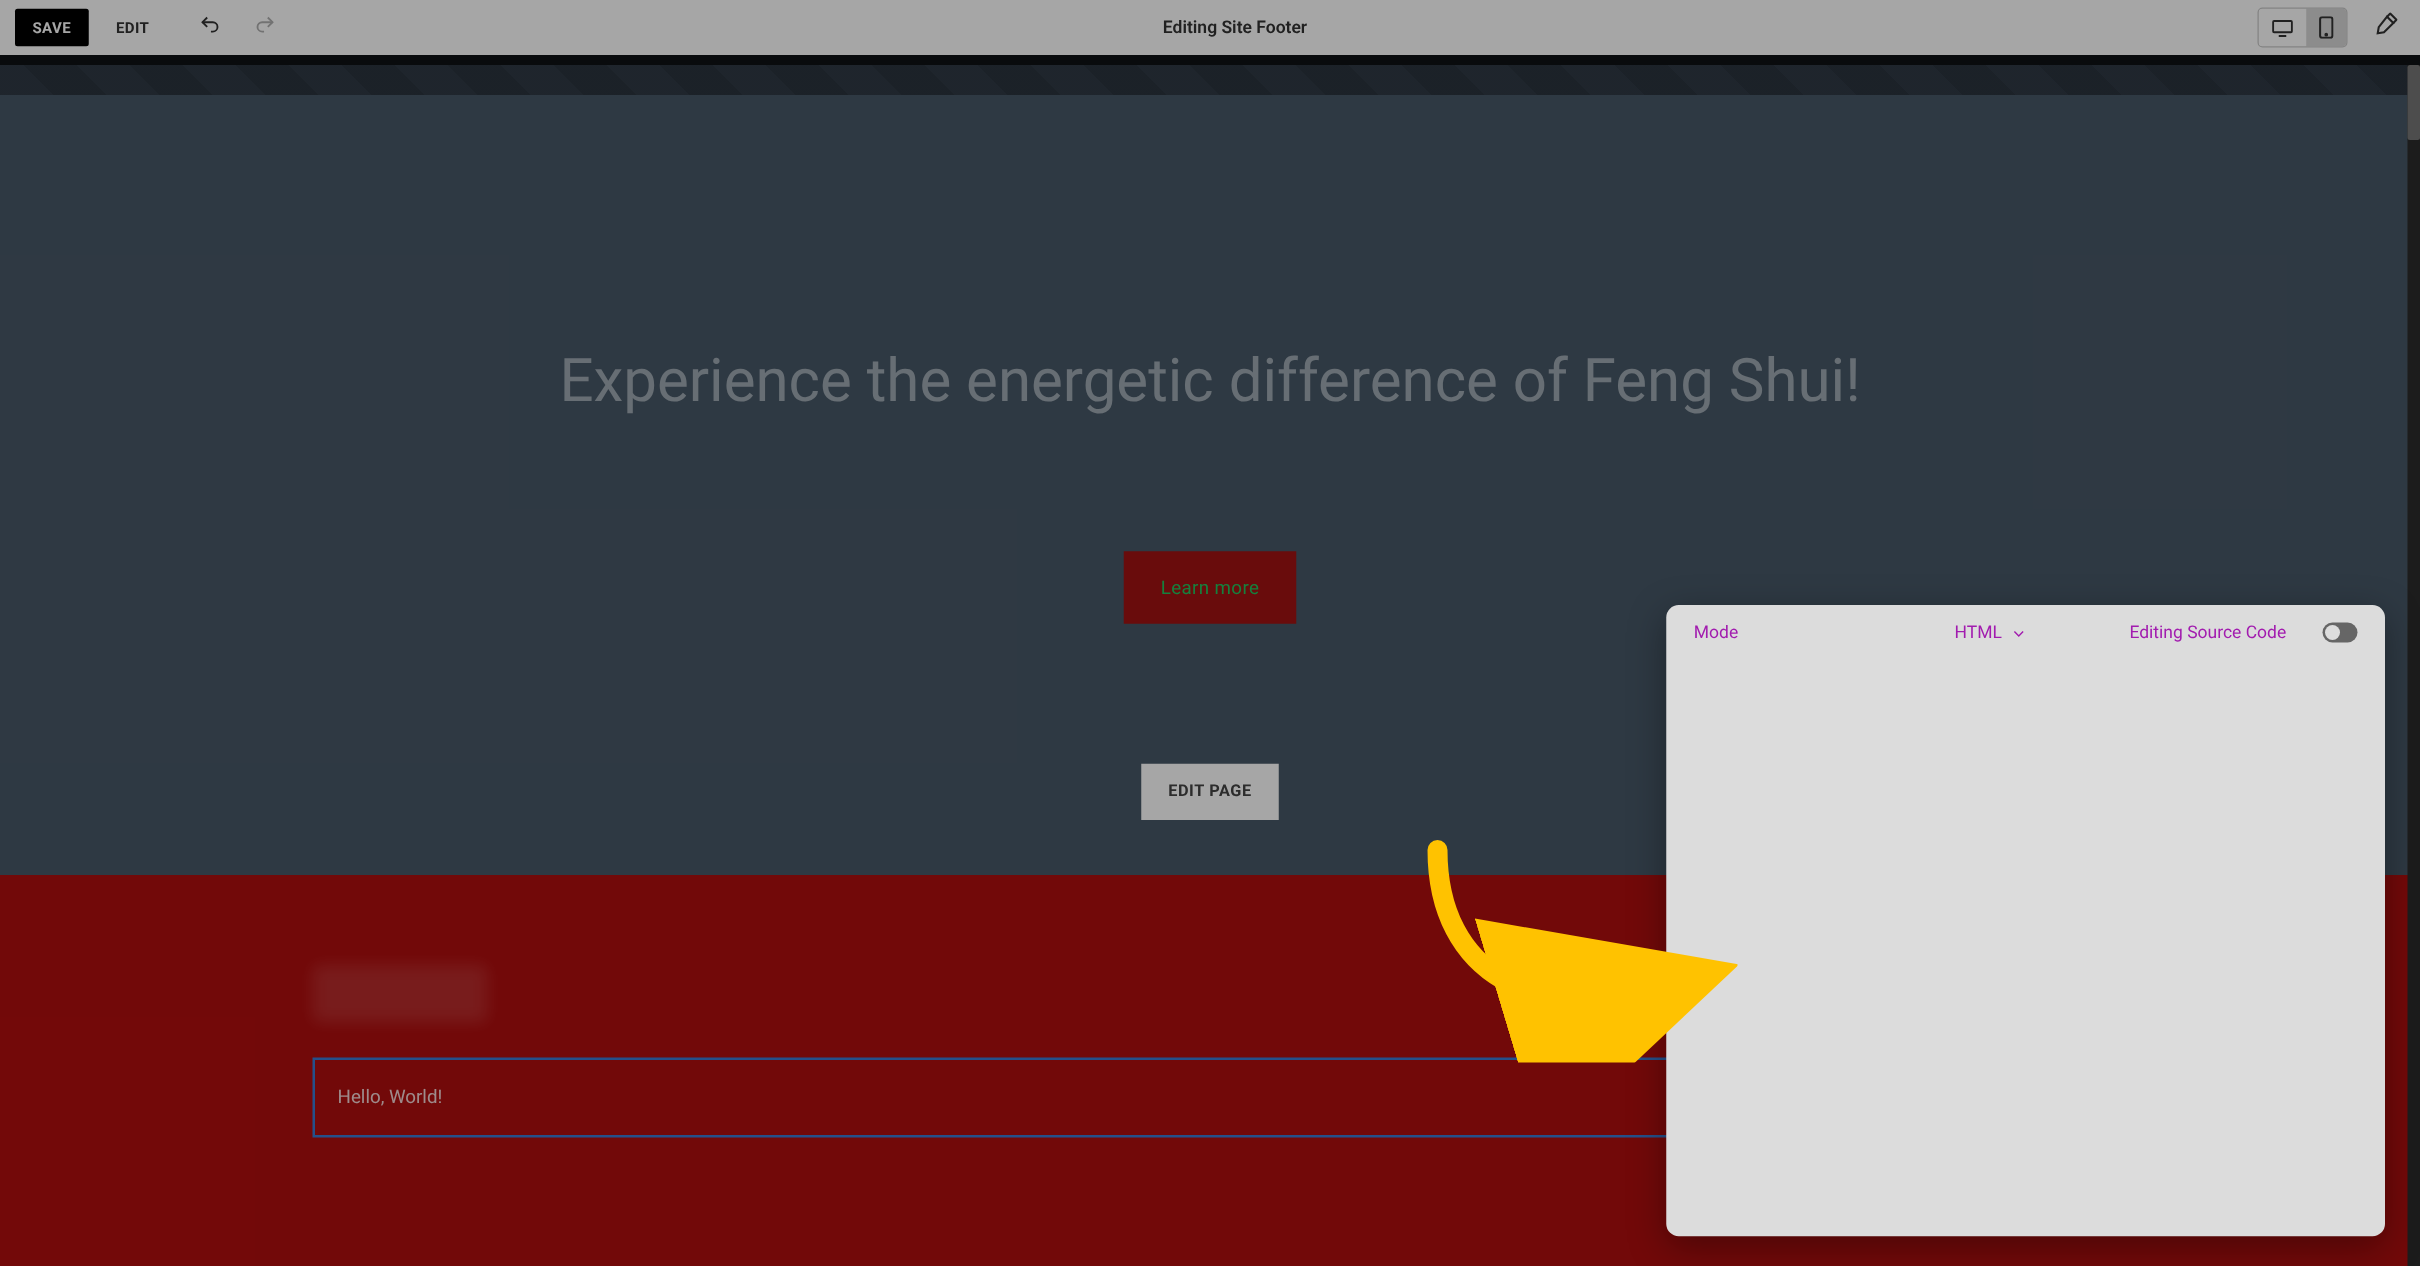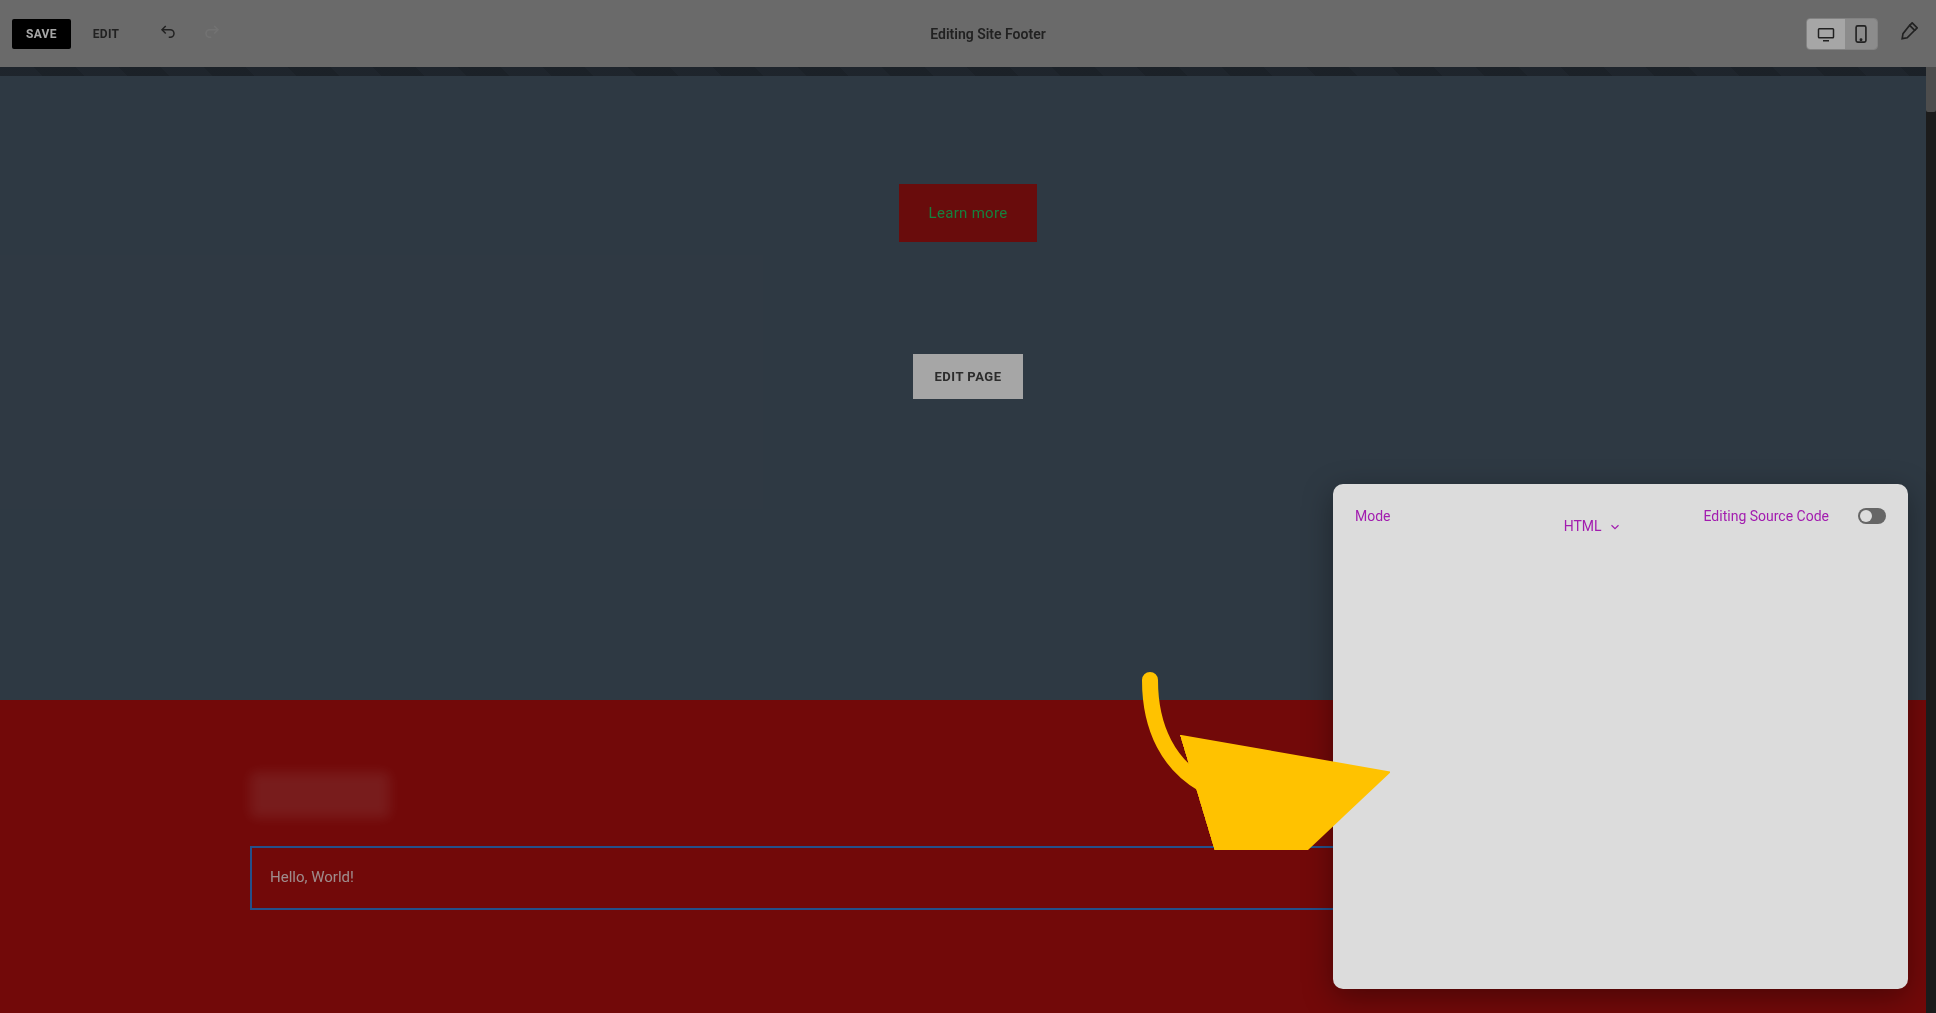--- a/index.html
+++ b/index.html
@@ -5,22 +5,22 @@
 * { margin: 0; padding: 0; box-sizing: border-box; font-family: -apple-system, BlinkMacSystemFont, "Segoe UI", Roboto, Arial, sans-serif; }
 html, body { width: 1936px; height: 1013px; overflow: hidden; background: #0f1114; }
 
 
 .page-dim {
   position: absolute; inset: 0; background: rgba(0,0,0,0.35); pointer-events: none; z-index: 500;
 }
 
 
 .topbar {
-  position: absolute; top: 0; left: 0; right: 0; height: 67px;
-  background: #a3a3a3; display: flex; align-items: center; padding: 0 12px; z-index: 100;
+  position: absolute; top: 0; left: 0; right: 0; height: 44px;
+  background: #ffffff; display: flex; align-items: center; padding: 0 12px; z-index: 100;
 }
 .btn-save {
   background: #000; color: #fff; border: none; padding: 8px 14px; font-size: 12px; font-weight: 700;
   border-radius: 2px; letter-spacing: 0.3px; cursor: pointer;
 }
 .btn-exit {
   background: transparent; color: #333; border: none; padding: 8px 14px; font-size: 12px; font-weight: 700;
   letter-spacing: 0.3px; cursor: pointer; margin-left: 8px;
 }
 .undo-redo { display: flex; gap: 18px; margin-left: 22px; }
@@ -73,21 +73,21 @@
   position: absolute; right: 28px; top: 484px; width: 575px; height: 505px;
   background: #dcdcdc; border-radius: 10px; box-shadow: 0 8px 30px rgba(0,0,0,0.35);
   z-index: 600; display: flex; flex-direction: column; overflow: hidden;
 }
 .content-panel .tab-row { padding: 16px 22px 4px 22px; }
 .content-panel .tab-active { font-size: 15px; font-weight: 500; color: #333; display: inline-block; padding-bottom: 10px; border-bottom: 3px solid #333; }
 .content-panel .options-row {
   display: flex; align-items: center; gap: 29px; padding: 14px 22px 6px 22px; font-size: 14px; color: #a21caf;
 }
 .options-row .spacer { flex: 1; }
-.mode-select { display: flex; align-items: flex-end; gap: 6px; cursor: pointer; margin-top: 20px; }
+.mode-select { display: flex; align-items: flex-end; gap: 6px; cursor: pointer; }
 .toggle {
   width: 28px; height: 16px; background: #666; border-radius: 999px; position: relative; cursor: pointer;
 }
 .toggle::after {
   content: ""; position: absolute; top: 2px; left: 2px; width: 12px; height: 12px; background: #ddd; border-radius: 50%;
 }
 
 
 .editor-frame {
   position: absolute; left: 36px; right: 6px; top: 80px; bottom: 6px;
@@ -158,20 +158,21 @@
           <path d="M14 4l6 6-9 9-6 1 1-6 8-10z"></path>
           <path d="M14 4l3-3 6 6-3 3"></path>
         </svg>
     </button>
   </div>
 </div>
 
 <div class="canvas">
   <div class="hero-band"></div>
   <div class="hero">
+    <h1>Experience the energetic difference of Feng Shui!</h1>
     <button class="learn-more">Learn more</button>
     <button class="edit-page">EDIT PAGE</button>
   </div>
   <div class="footer">
     <div class="footer-blurry"></div>
     <div class="code-block-selected">
       <span>Hello, World!</span>
     </div>
   </div>
 </div>

